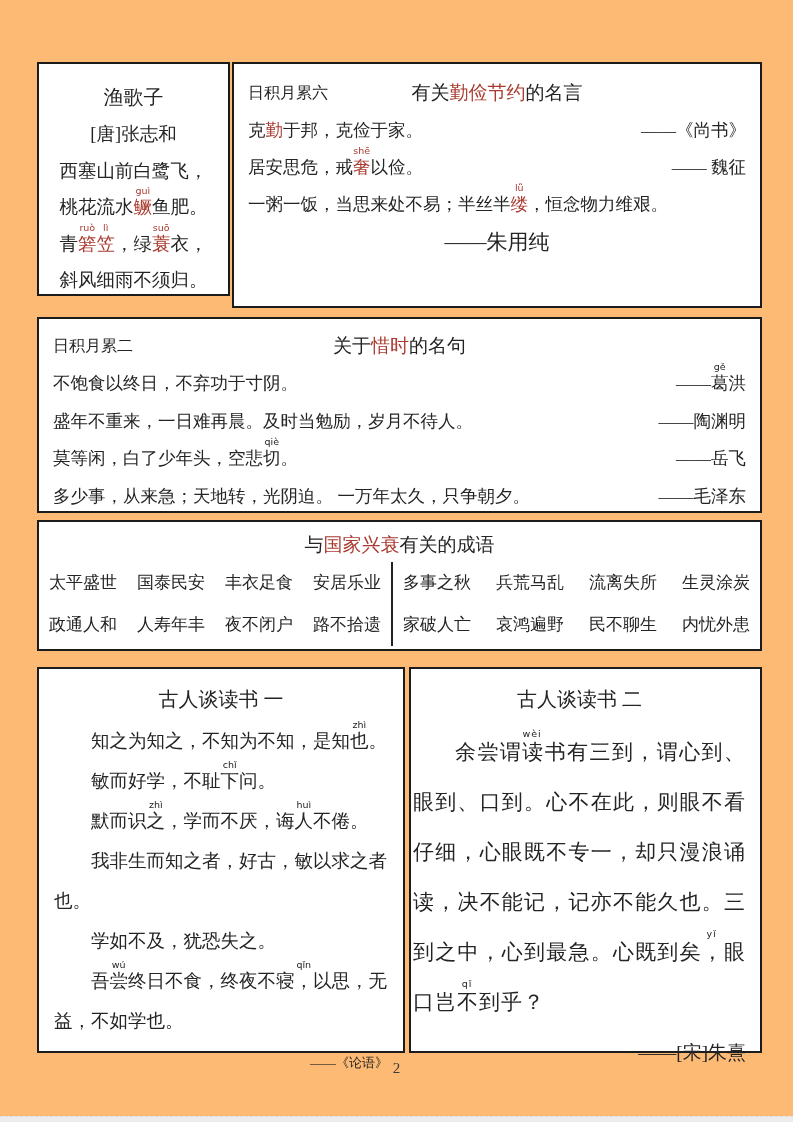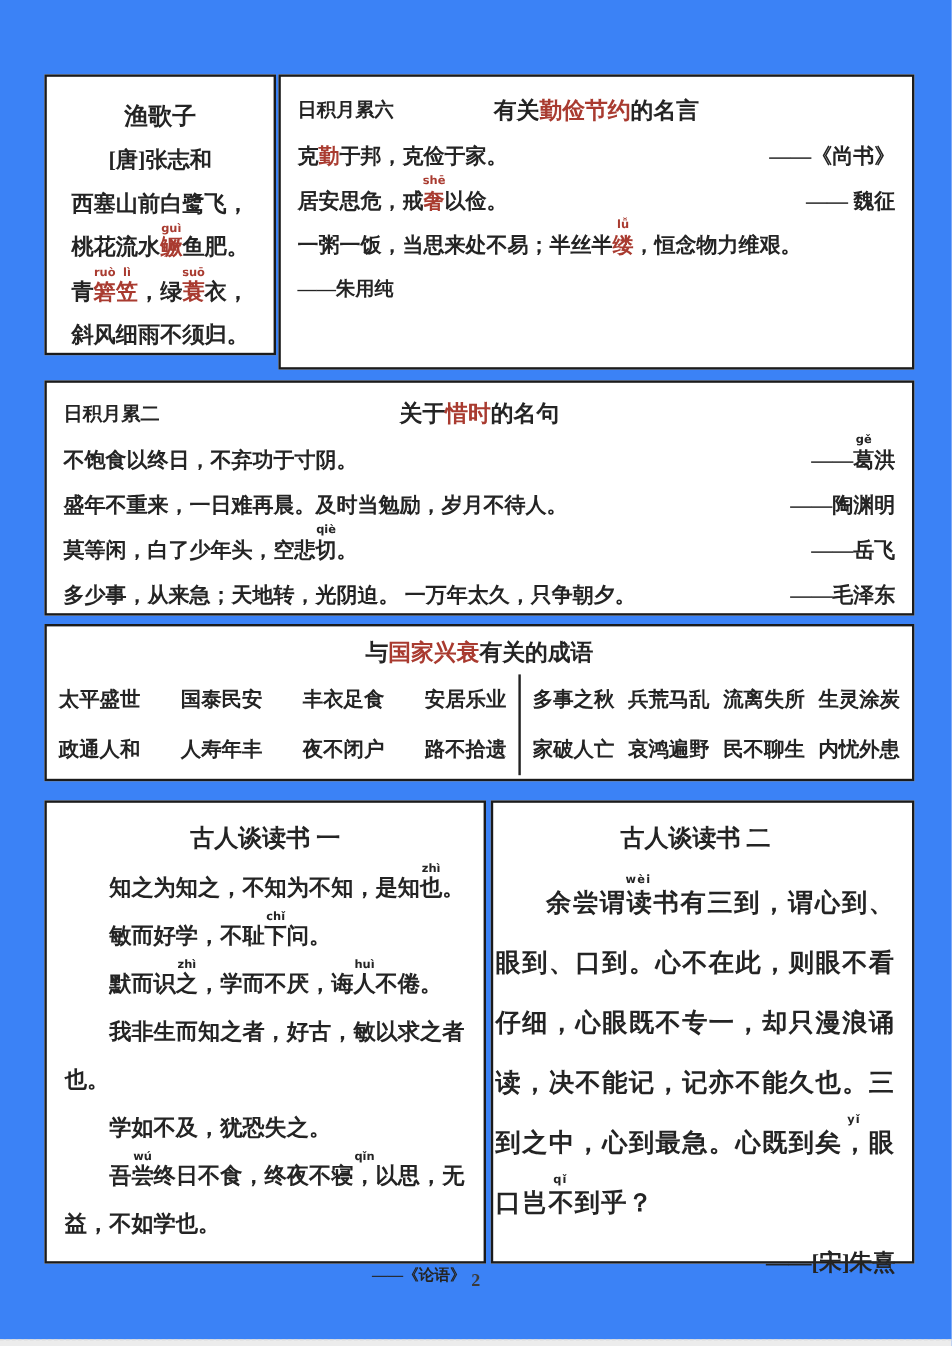--- a/index.html
+++ b/index.html
@@ -3,21 +3,21 @@
 <meta charset="utf-8">
 <style>
   html, body {
     margin: 0; padding: 0;
     width: 793px; height: 1122px;
     background: #ffffff;
     font-family: "Liberation Serif", serif;
     color: #242424;
     overflow: hidden;
   }
-  .page { position: absolute; inset: 0; background: #3b82f6; font-weight: bold; }
+  .page { position: absolute; inset: 0; background: #fdba74; }
   .box {
     position: absolute;
     border: 2px solid #1b1b1b;
     background: #ffffff;
     box-sizing: border-box;
   }
   .red { color: var(--red, #a93b30); }
   .seg { white-space: pre-wrap; }
   .anno { position: relative; }
   .pinyin {
@@ -34,27 +34,27 @@
   .box-yugezi .p-title { font-size: 20px; line-height: 38px; }
   .box-yugezi .p-line { font-size: 18.5px; line-height: 36.5px; }
   
   .box-mingyan6 { left: 232px; top: 62px; width: 530px; height: 246px; padding: 12px 14px 0 14px; }
   .box-xishi    { left: 37px;  top: 317px; width: 725px; height: 196px; padding: 10px 14px 0 14px; }
   .q-header { position: relative; height: 36px; line-height: 34px; }
   .q-label  { font-size: 16px; }
   .q-title  { position: absolute; left: 50%; top: 0; transform: translateX(-50%); font-size: 19px; white-space: nowrap; }
   .q-row { display: flex; justify-content: space-between; align-items: baseline; font-size: 17.5px; line-height: 37px; height: 37px; }
   .box-xishi .q-row { line-height: 37.5px; height: 37.5px; }
-  .q-closing { text-align: left; font-size: 16px; line-height: 38px; }
+  .q-closing { text-align: center; font-size: 21px; line-height: 38px; }
   
   .box-idioms { left: 37px; top: 520px; width: 725px; height: 131px; padding-top: 8px; }
   .i-title { text-align: center; font-size: 19px; line-height: 30px; }
   .i-grid { display: flex; margin-top: 2px; }
   .i-col { box-sizing: border-box; padding: 0 10px; }
-  .i-col-left  { width: 395px; border-right: 2px solid #222; }
+  .i-col-left  { width: 354px; border-right: 2px solid #222; }
   .i-col-right { flex: 1; }
   .i-row { display: flex; justify-content: space-between; font-size: 17px; line-height: 42px; height: 42px; }
   
   .box-dushu1 { left: 37px;  top: 667px; width: 368px; height: 386px; padding: 12px 15px 0 15px; }
   .box-dushu2 { left: 409px; top: 667px; width: 353px; height: 386px; padding: 12px 14px 0 2px; }
   .d-title { text-align: center; font-size: 20px; line-height: 36px; margin-bottom: 4px; }
   .box-dushu1 .d-par { font-size: 18.5px; line-height: 40px; text-indent: 2em; margin: 0; }
   .d-source { text-align: right; font-size: 13px; line-height: 44px; }
   .box-dushu2 .d-title { margin-bottom: 10px; }
   .box-dushu2 .d-par { font-size: 21px; line-height: 50px; text-indent: 2em; margin: 0; text-align: justify; letter-spacing: 1px; }

